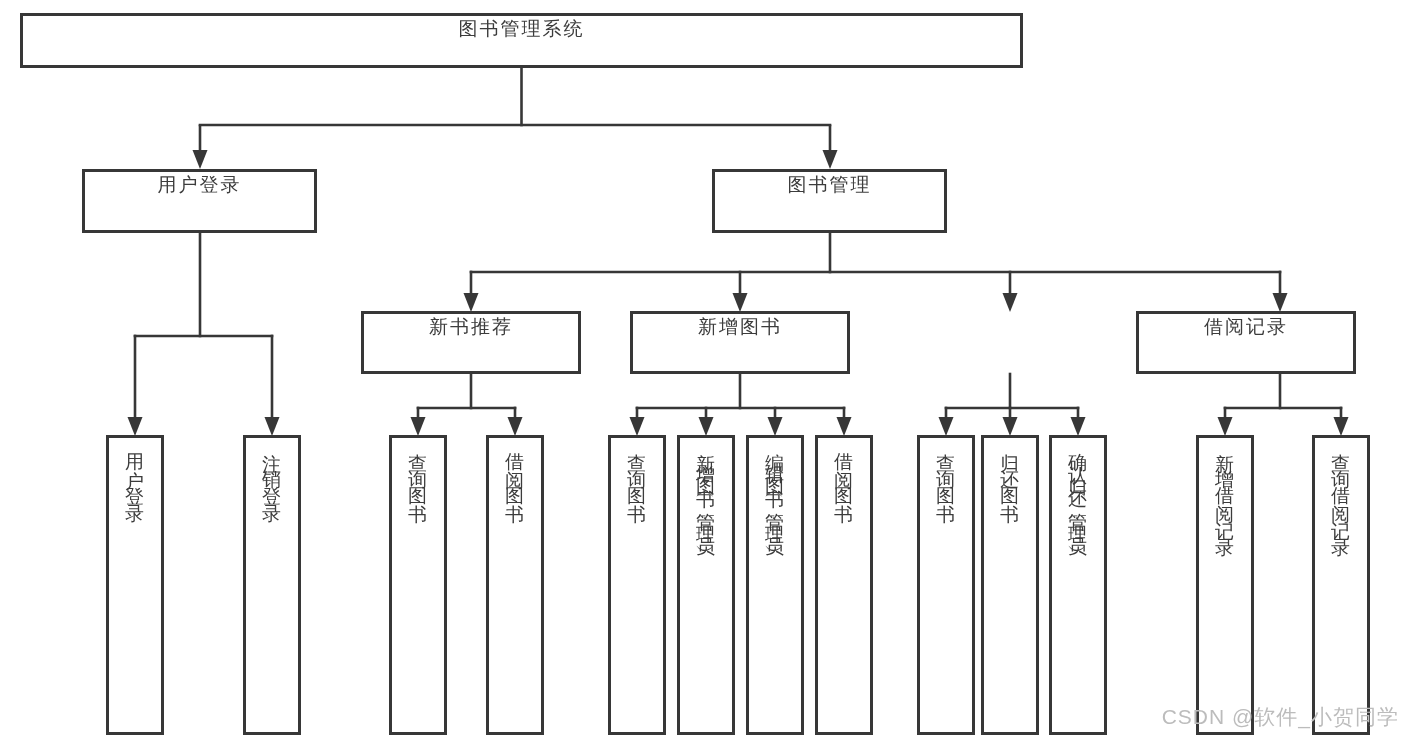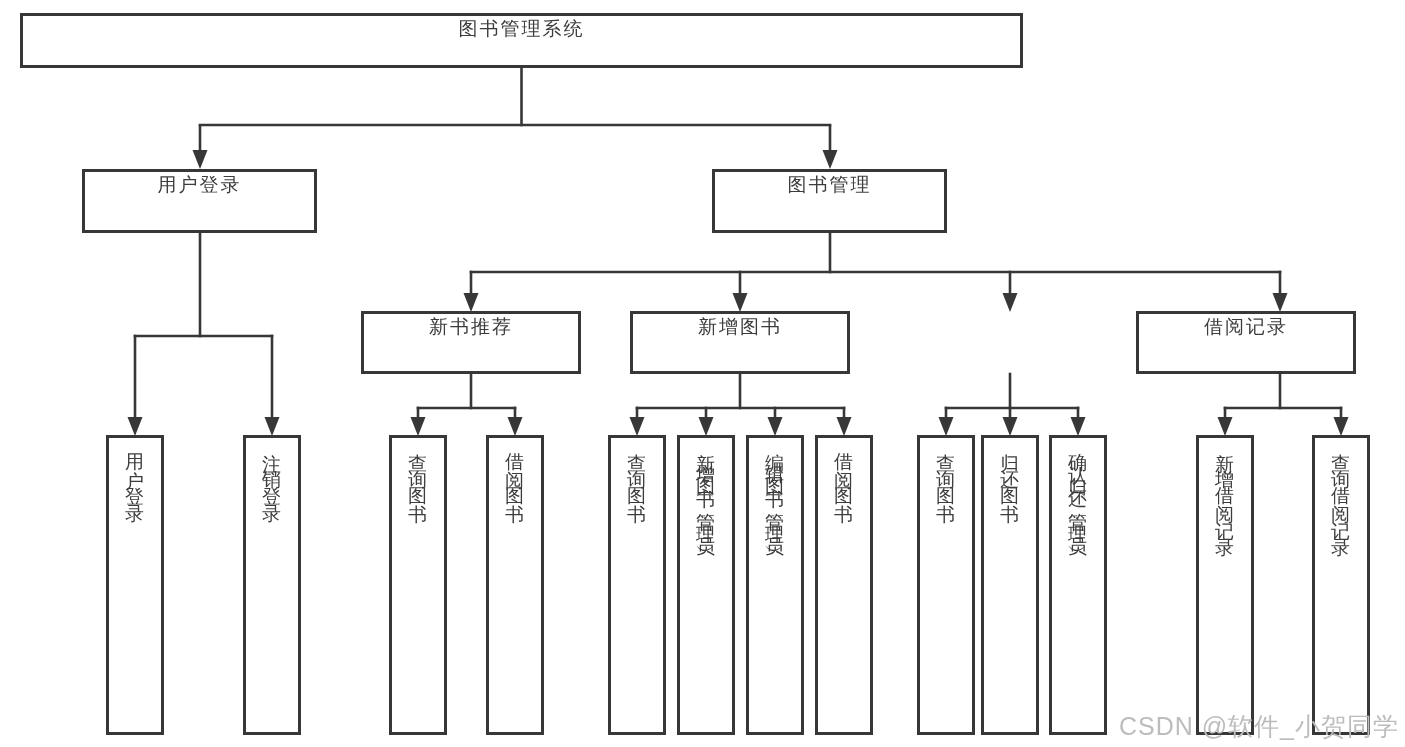--- a/index.html
+++ b/index.html
@@ -43,22 +43,22 @@
   .vlabel{
     writing-mode:vertical-rl;
     text-orientation:mixed;
     font-size:19px;
     letter-spacing:17px;
     line-height:1;
   }
   .vlabel.tight{letter-spacing:12px;}
   .watermark{
     position:absolute;
-    right:6px;bottom:4px;
-    font-size:25px;
+    right:6px;bottom:16px;
+    font-size:21px;
     color:var(--wm);
     letter-spacing:1px;
     white-space:nowrap;
     z-index:5;
   }
 </style>
 </head>
 <body>
 
 <div class="stage">

